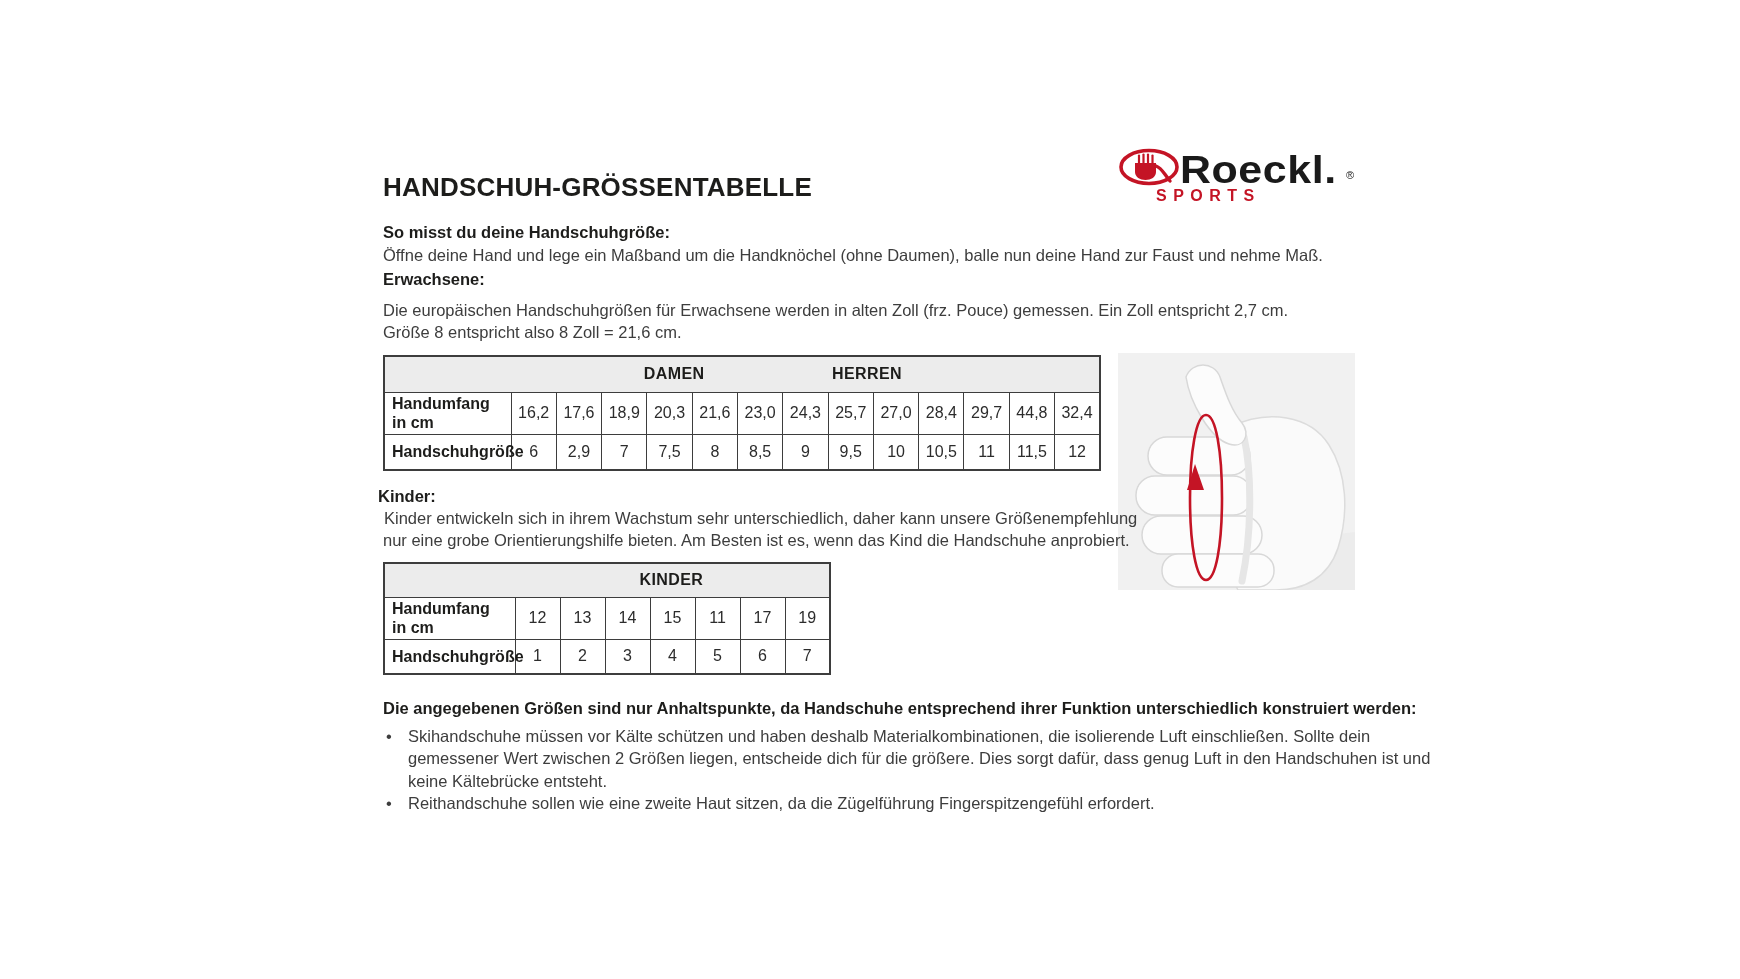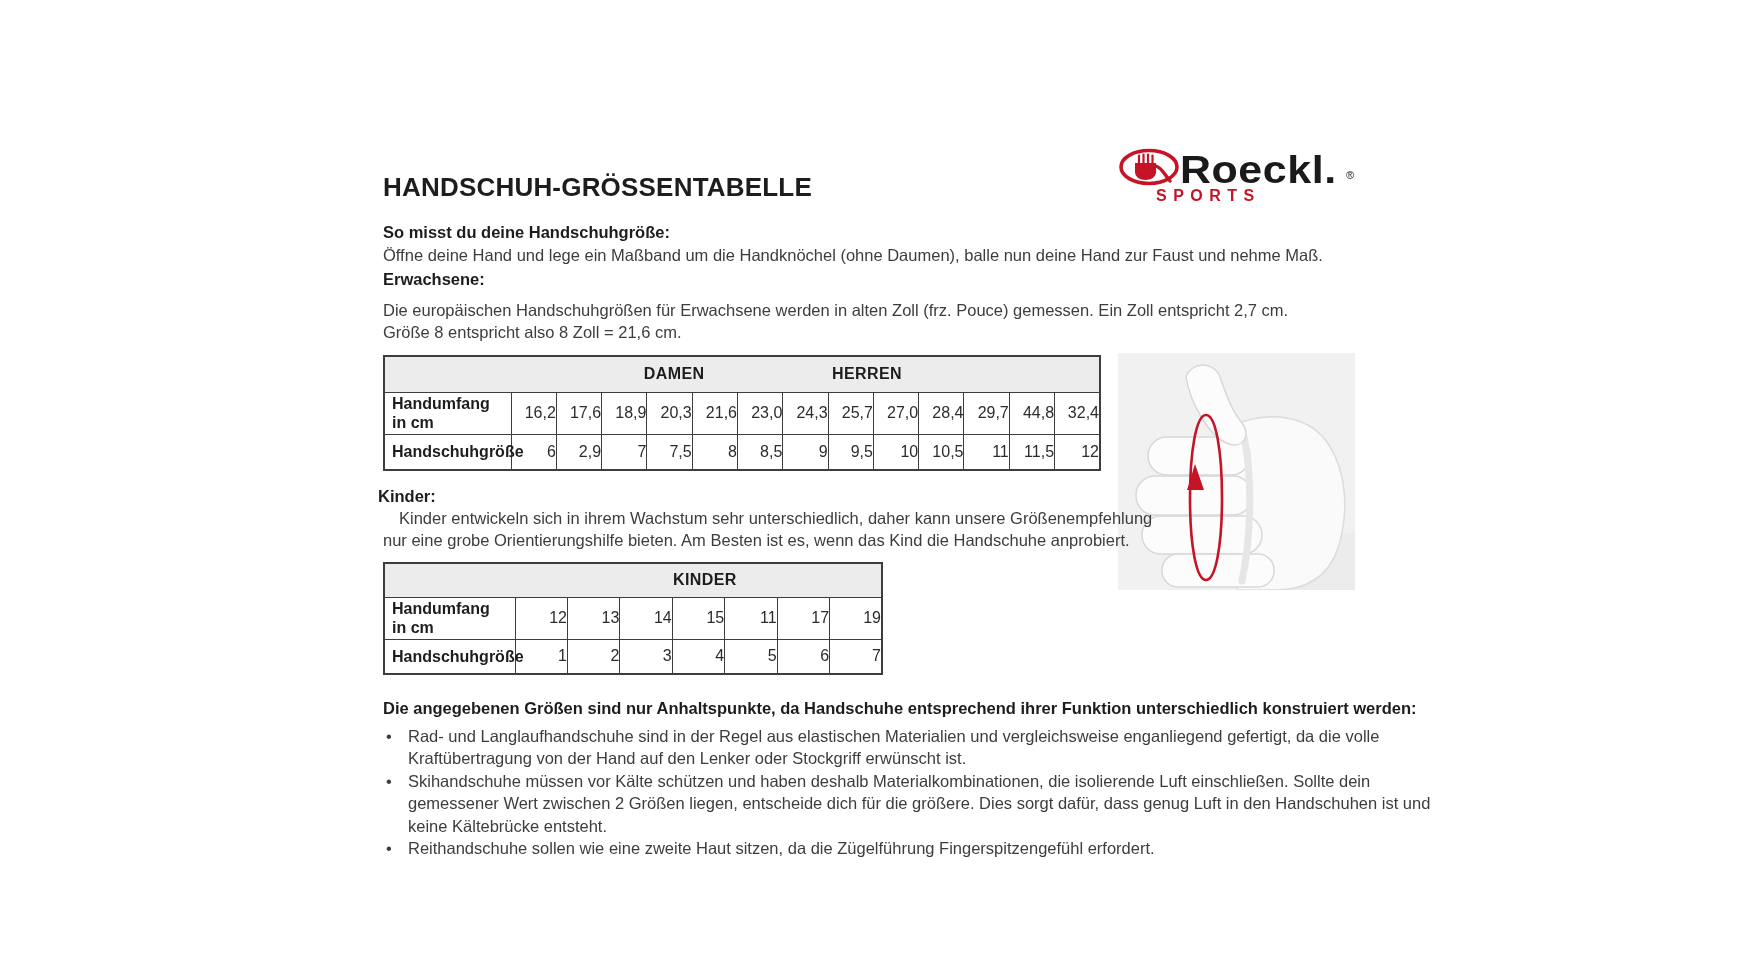--- a/index.html
+++ b/index.html
@@ -27,39 +27,39 @@
     position:absolute;left:38px;top:44px;font-size:16px;font-weight:700;color:#c41425;
     letter-spacing:6.5px;white-space:nowrap;
   }
 
   
   table.sizetable{
     border-collapse:collapse;table-layout:fixed;position:absolute;
     border:2px solid #3d3d3d;background:#ffffff;
   }
   table.sizetable td{
-    border:1.5px solid #3d3d3d;text-align:right;font-size:16px;color:#2c2c2c;
+    border:1.5px solid #3d3d3d;text-align:center;font-size:16px;color:#2c2c2c;
     padding:0;vertical-align:middle;
   }
   table.sizetable td.grouphead{
     background:#ececec;position:relative;border-bottom:1.5px solid #3d3d3d;
   }
   table.sizetable td.grouphead .glabel{
     position:absolute;top:50%;transform:translate(-50%,-50%);
     font-weight:700;font-size:16px;color:#1d1d1b;letter-spacing:0.4px;white-space:nowrap;
   }
   table.sizetable td.rowlabel{
     text-align:left;padding-left:7px;font-weight:700;color:#1d1d1b;
     font-size:16px;line-height:19px;
   }
   #adult-table{left:383px;top:355px;width:718px;}
   #adult-table tr.r-head{height:36px;}
   #adult-table tr.r-circ{height:42px;}
   #adult-table tr.r-size{height:36px;}
-  #kids-table{left:383px;top:562px;width:500px;}
+  #kids-table{left:383px;top:562px;width:448px;}
   #kids-table tr.r-head{height:34px;}
   #kids-table tr.r-circ{height:42px;}
   #kids-table tr.r-size{height:35px;}
 
   
   .notes-list{
     left:383px;top:725px;width:1075px;margin:0;padding:0;list-style:none;
   }
   .notes-list li{
     position:relative;padding-left:25px;font-size:16.5px;line-height:22.4px;
@@ -176,21 +176,21 @@
     <path d="M126,84 C134,120 134,180 124,228" stroke="#e6e6e6" stroke-width="7" fill="none" stroke-linecap="round"></path>
     <path d="M68,24 C74,8 96,8 102,24 C107,38 113,57 124,70 C133,81 126,96 111,91 C92,85 72,50 68,24 Z" fill="#fcfcfc" stroke="#d8d8d8" stroke-width="1.5"></path>
     <g>
       <path d="M88,62 C98,62 104,99 104,145 C104,191 98,227 88,227 C78,227 72,191 72,145 C72,99 78,62 88,62 Z" fill="none" stroke="#c41425" stroke-width="2.6"></path>
       <path d="M69,137 L86,137 L77,111 Z" fill="#c41425"></path>
     </g>
   </svg>
 </div>
 
 <p class="abs h-bold" style="left:378px;top:487px;">Kinder:</p>
-<p class="abs body-text" style="left:399px;top:509px;">Kinder entwickeln sich in ihrem Wachstum sehr unterschiedlich, daher kann unsere Größenempfehlung</p>
+<p class="abs body-text" style="left:384px;top:509px;">Kinder entwickeln sich in ihrem Wachstum sehr unterschiedlich, daher kann unsere Größenempfehlung</p>
 <p class="abs body-text" style="left:383px;top:531px;">nur eine grobe Orientierungshilfe bieten. Am Besten ist es, wenn das Kind die Handschuhe anprobiert.</p>
 
 <table class="sizetable" id="kids-table">
   <colgroup>
     <col style="width:131px;">
     <col>
       <col>
       <col>
       <col>
       <col>
@@ -224,16 +224,15 @@
     <td>4</td>
     <td>5</td>
     <td>6</td>
     <td>7</td>
   </tr>
 </tbody>
   </table>
 
 <p class="abs h-bold" style="left:383px;top:699px;">Die angegebenen Größen sind nur Anhaltspunkte, da Handschuhe entsprechend ihrer Funktion unterschiedlich konstruiert werden:</p>
 <ul class="abs notes-list">
-  <li>Rad- und Langlaufhandschuhe sind in der Regel aus elastischen Materialien und vergleichsweise enganliegend gefertigt, da die volle Kraftübertragung von der Hand auf den Lenker oder Stockgriff erwünscht ist.</li>
   <li>Skihandschuhe müssen vor Kälte schützen und haben deshalb Materialkombinationen, die isolierende Luft einschließen. Sollte dein gemessener Wert zwischen 2 Größen liegen, entscheide dich für die größere. Dies sorgt dafür, dass genug Luft in den Handschuhen ist und keine Kältebrücke entsteht.</li>
   <li>Reithandschuhe sollen wie eine zweite Haut sitzen, da die Zügelführung Fingerspitzengefühl erfordert.</li>
 </ul>
 
 </body></html>

